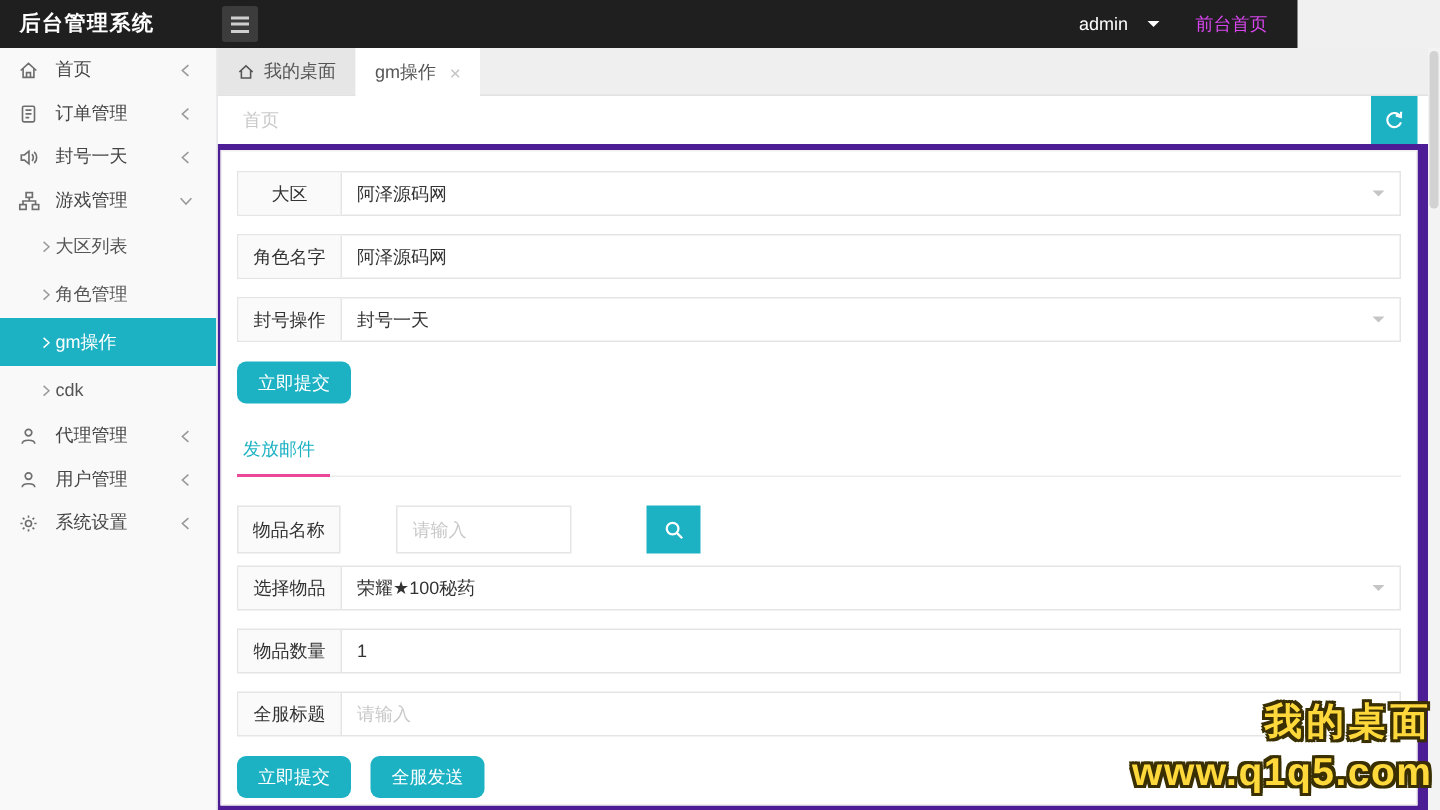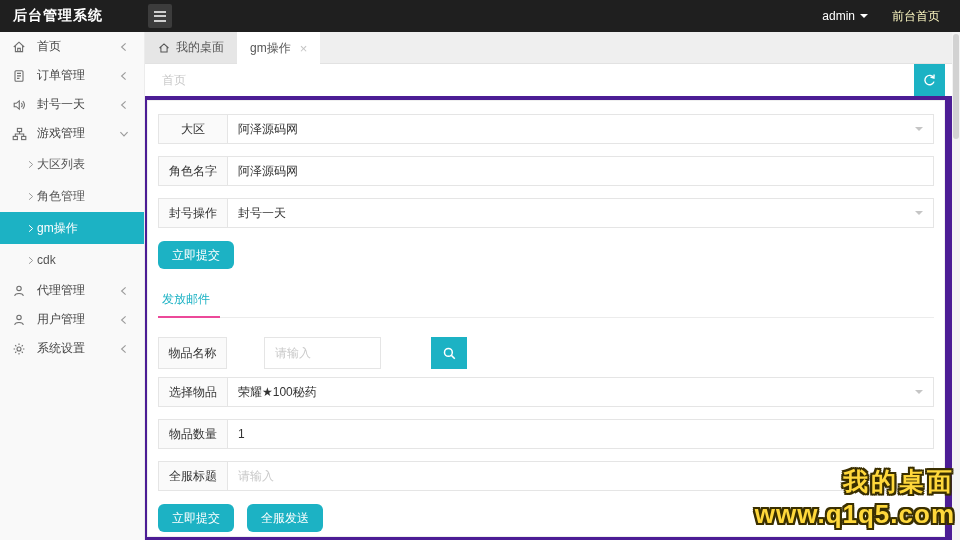--- a/index.html
+++ b/index.html
@@ -1,27 +1,27 @@
 <!DOCTYPE html>
 <html><head>
 <meta charset="utf-8">
 <style>
   * { margin:0; padding:0; box-sizing:border-box; }
   html,body { width:960px; height:540px; overflow:hidden; }
   body { font-family:"Liberation Sans","DejaVu Sans",sans-serif; font-size:12px; background:#f0f0f0; color:#333; }
 
   
-  .header { position:fixed; top:0; left:0; width:960px; height:32px; background:#1f1f1f; display:flex; align-items:center; z-index:20; }
+  .header { position:fixed; top:0; left:0; width:865px; height:32px; background:#1f1f1f; display:flex; align-items:center; z-index:20; }
   .logo { width:145px; padding-left:13px; color:#fff; font-size:14px; font-weight:bold; letter-spacing:1px; }
   .hamburger { width:24px; height:24px; margin-left:3px; background:#3c3c3c; border:none; border-radius:2px; display:flex; flex-direction:column; align-items:center; justify-content:center; gap:2.5px; cursor:pointer; }
   .hamburger i { display:block; width:12px; height:2px; background:#cfcfcf; }
   .header-right { margin-left:auto; display:flex; align-items:center; }
-  .admin { color:#fff; display:flex; align-items:center; gap:5px; cursor:pointer; }
+  .admin { color:#fff; display:flex; align-items:center; gap:13px; cursor:pointer; }
   .admin .dcaret { width:0; height:0; border:4px solid transparent; border-top-color:#fff; margin-top:4px; }
-  .frontend { color:#fef9c3; margin:0 20px 0 24px; text-decoration:none; cursor:pointer; }
+  .frontend { color:#d946ef; margin:0 20px 0 24px; text-decoration:none; cursor:pointer; }
 
   
   .sidebar { position:fixed; top:32px; left:0; bottom:0; width:145px; background:#f9f9f9; border-right:1px solid #ececec; z-index:10; }
   .side-item { height:29px; display:flex; align-items:center; padding:0 15px 0 12px; color:#454545; cursor:pointer; }
   .side-item .s-icon { width:16px; height:14px; color:#6e6e6e; flex:none; display:flex; align-items:center; }
   .side-item .s-label { margin-left:9px; }
   .side-item .s-chev { margin-left:auto; color:#9a9a9a; display:flex; }
   .submenu .sub-item { height:32px; display:flex; align-items:center; padding-left:26px; color:#555; cursor:pointer; }
   .sub-item .sub-arrow { color:#9a9a9a; display:flex; }
   .sub-item .s-label { margin-left:2px; }

